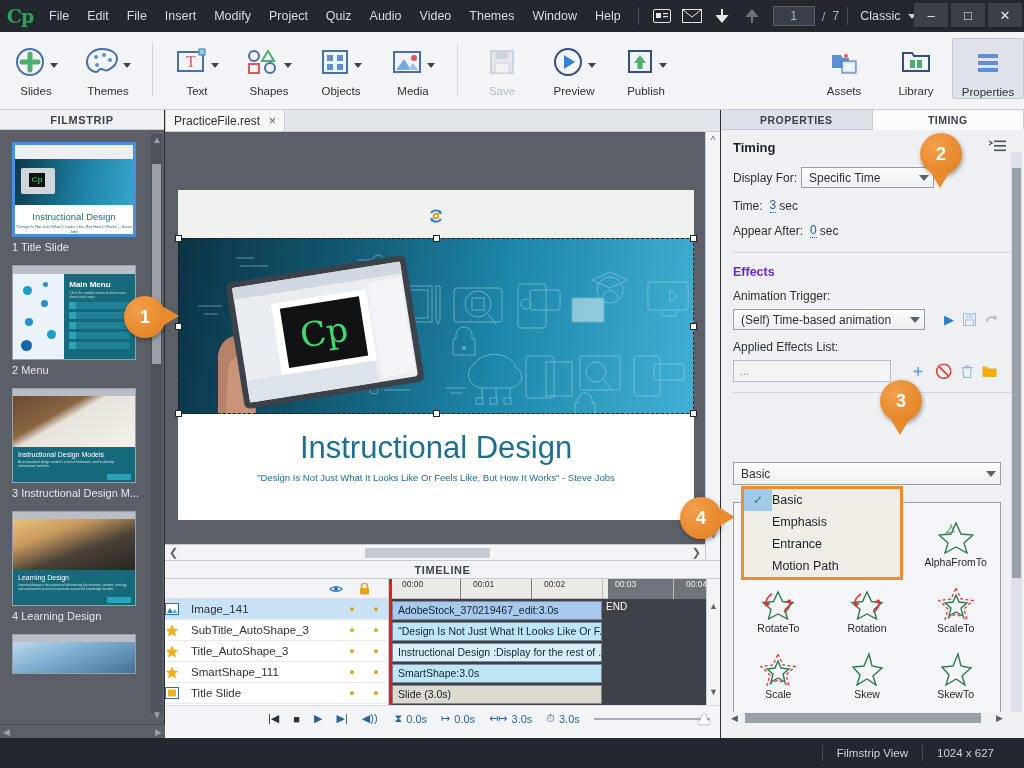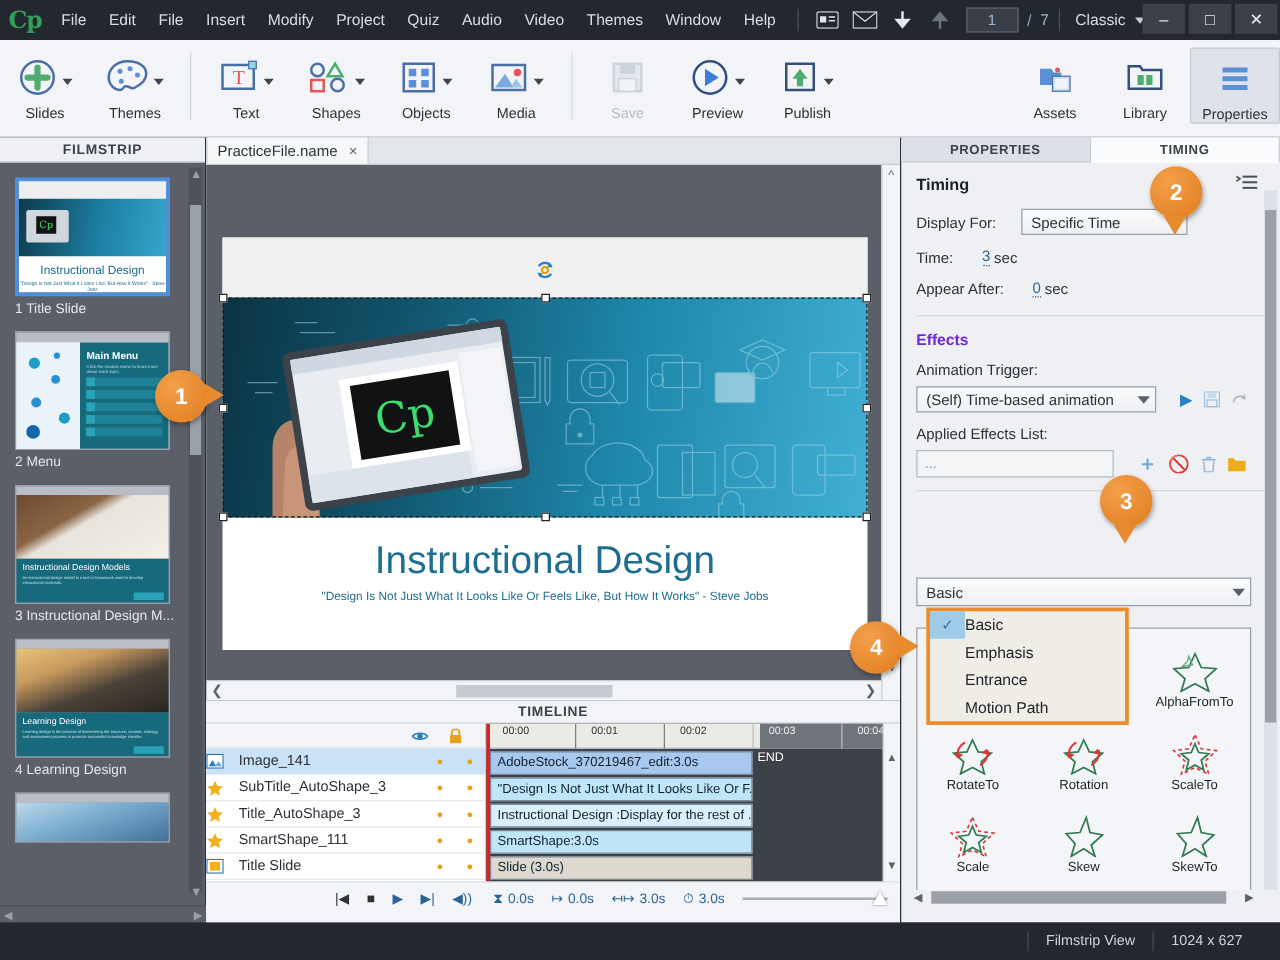--- a/index.html
+++ b/index.html
@@ -196,21 +196,21 @@
   .tl-vscroll { width:14px; background:#f2f4f7; border-left:1px solid #c7ccd3; color:#5a616c; font-size:9px; text-align:center;}
 
   
   .rpanel { position:absolute; left:720px; top:110px; width:304px; height:628px; background:#eef0f4; border-left:1px solid #2b2f36;}
   .rp-tabs { display:flex; height:20px; }
   .rp-tab { flex:1; display:flex; align-items:center; justify-content:center; font-size:10.5px; font-weight:bold; color:#3b424b; letter-spacing:0.5px; background:#dde1e7; border-bottom:1px solid #c7ccd3; border-right:1px solid #c7ccd3;}
   .rp-tab.active { background:#fafbfc; border-bottom:1px solid #fafbfc; }
   .rp-body { padding:10px 12px 0 12px; position:relative; height:608px; overflow:hidden;}
   .rp-h { font-size:13px; font-weight:bold; color:#1c2128; margin-bottom:12px;}
   .rp-row { display:flex; align-items:center; margin-bottom:10px; font-size:12px; color:#2c3138;}
-  .rp-label { margin-right:20px; }
+  .rp-label { margin-right:4px; }
   .sel-box {
     border:1px solid #9aa0a8; background:linear-gradient(#fbfcfd,#eef0f3);
     height:21px; display:flex; align-items:center; padding:0 4px 0 7px; font-size:12px; color:#2c3138;
     min-width:90px; position:relative;
   }
   .sel-caret { margin-left:auto; width:0;height:0;border-left:5px solid transparent;border-right:5px solid transparent;border-top:6px solid #5a616c;}
   .link-val { color:#2a6496; border-bottom:1px dotted #2a6496; margin:0 3px;}
   .rp-divider { height:1px; background:#d3d7dd; margin:14px 0 12px 0;}
   .rp-sub { font-size:12.5px; font-weight:bold; color:#6d28d9; margin-bottom:10px;}
   .rp-cap { font-size:12px; color:#2c3138; margin-bottom:6px;}
@@ -581,21 +581,21 @@
   <div class="fs-arrow-dn" style="bottom:18px">▼</div>
   <div class="fs-hscroll">
     <span>◀</span>
     <span>▶</span>
   </div>
 </div>
 
 <div class="stage-wrap">
   <div class="tabbar">
     <div class="tab">
-      <span>PracticeFile.name</span>
+      <span>PracticeFile.rest</span>
       <span class="tab-close">×</span>
     </div>
   </div>
 
   <div class="canvas-area">
     <div class="slide-canvas">
       <div class="sc-top">
         <div class="rot-handle">
           <svg width="16" height="16" viewBox="0 0 16 16">
               <circle cx="8" cy="8" r="2.4" fill="none" stroke="#d8a000" stroke-width="1.6"></circle>

